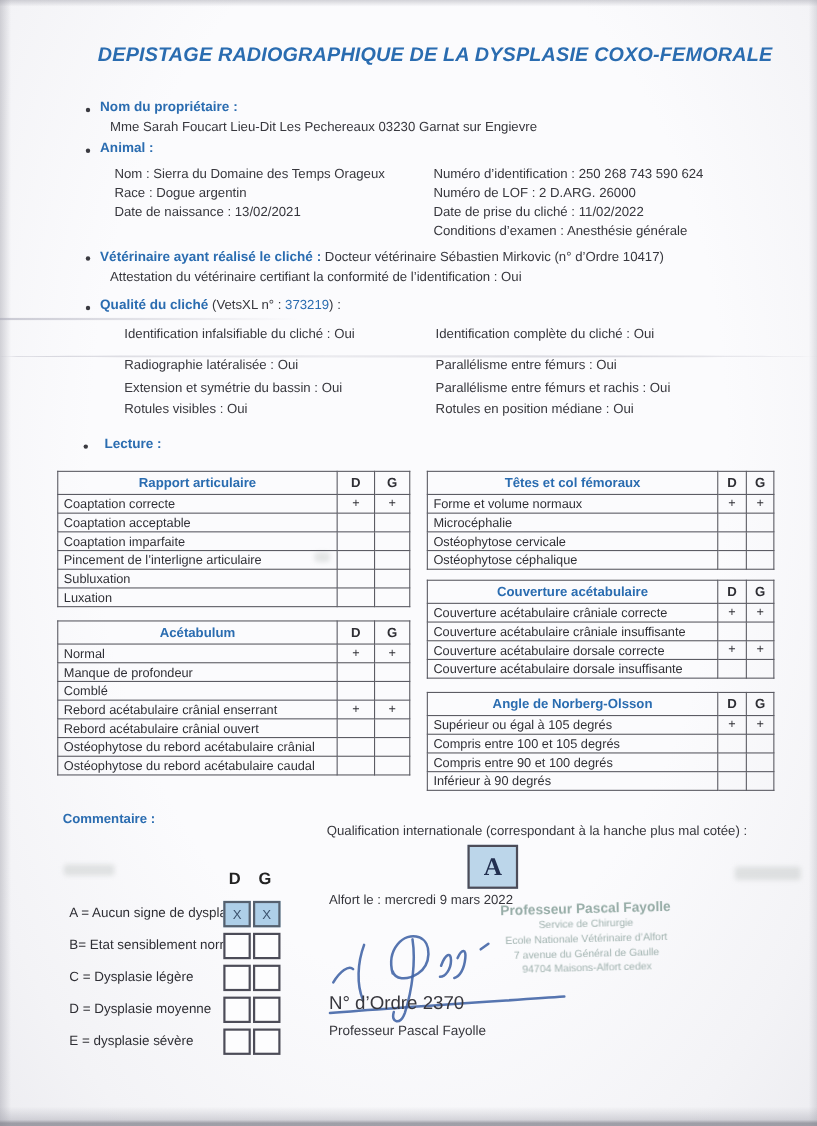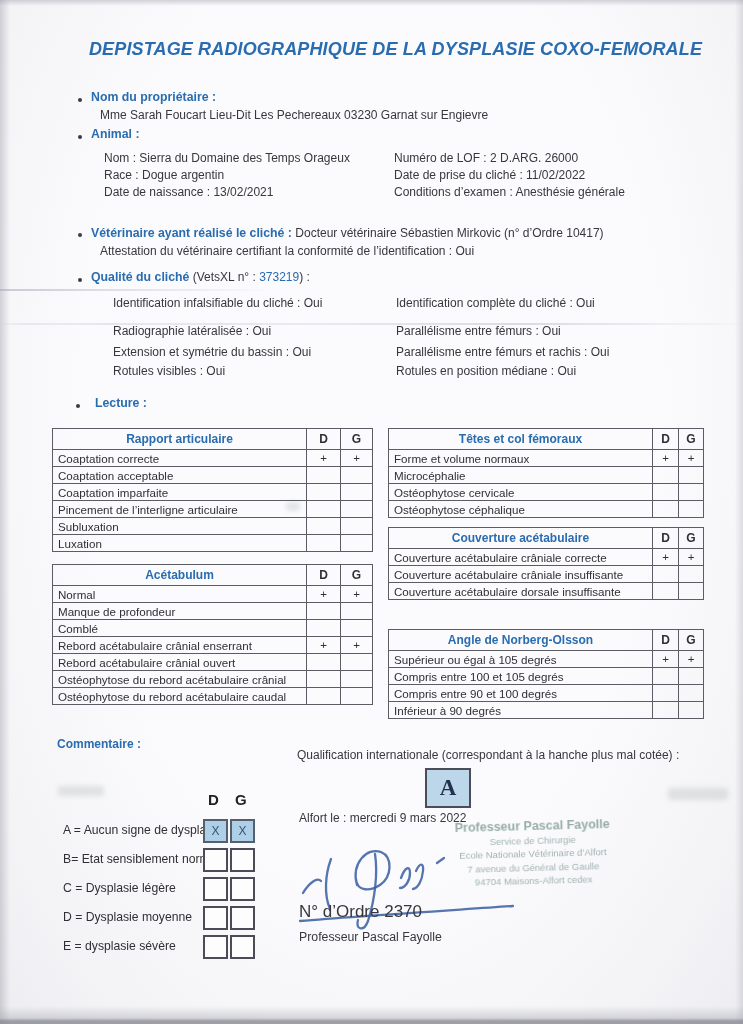--- a/index.html
+++ b/index.html
@@ -81,20 +81,21 @@
   <div class="abs t" style="left:100px;top:108px">Mme Sarah Foucart Lieu-Dit Les Pechereaux 03230 Garnat sur Engievre</div>
 
   <span class="abs dot" style="left:78px;top:135px"></span>
   <div class="abs h" style="left:91px;top:127px">Animal :</div>
   <div class="abs t list" style="left:104px;top:150px">
     <div>Nom : Sierra du Domaine des Temps Orageux</div>
     <div>Race : Dogue argentin</div>
     <div>Date de naissance : 13/02/2021</div>
   </div>
   <div class="abs t list" style="left:394px;top:150px">
+    <div>Numéro d’identification : 250 268 743 590 624</div>
     <div>Numéro de LOF : 2 D.ARG. 26000</div>
     <div>Date de prise du cliché : 11/02/2022</div>
     <div>Conditions d’examen : Anesthésie générale</div>
   </div>
 
   <span class="abs dot" style="left:78px;top:233px"></span>
   <div class="abs t" style="left:91px;top:226px">
     <span class="h">Vétérinaire ayant réalisé le cliché :</span>
     <span>Docteur vétérinaire Sébastien Mirkovic (n° d’Ordre 10417)</span>
   </div>
@@ -268,20 +269,25 @@
       </tr>
       <tr>
             <td>Couverture acétabulaire crâniale correcte</td>
             <td class="c">+</td>
             <td class="c">+</td>
           </tr>
       <tr>
             <td>Couverture acétabulaire crâniale insuffisante</td>
             <td class="c"></td>
             <td class="c"></td>
+          </tr>
+      <tr>
+            <td>Couverture acétabulaire dorsale correcte</td>
+            <td class="c">+</td>
+            <td class="c">+</td>
           </tr>
       <tr>
             <td>Couverture acétabulaire dorsale insuffisante</td>
             <td class="c"></td>
             <td class="c"></td>
           </tr>
     </tbody>
       </table>
   </div>
 

